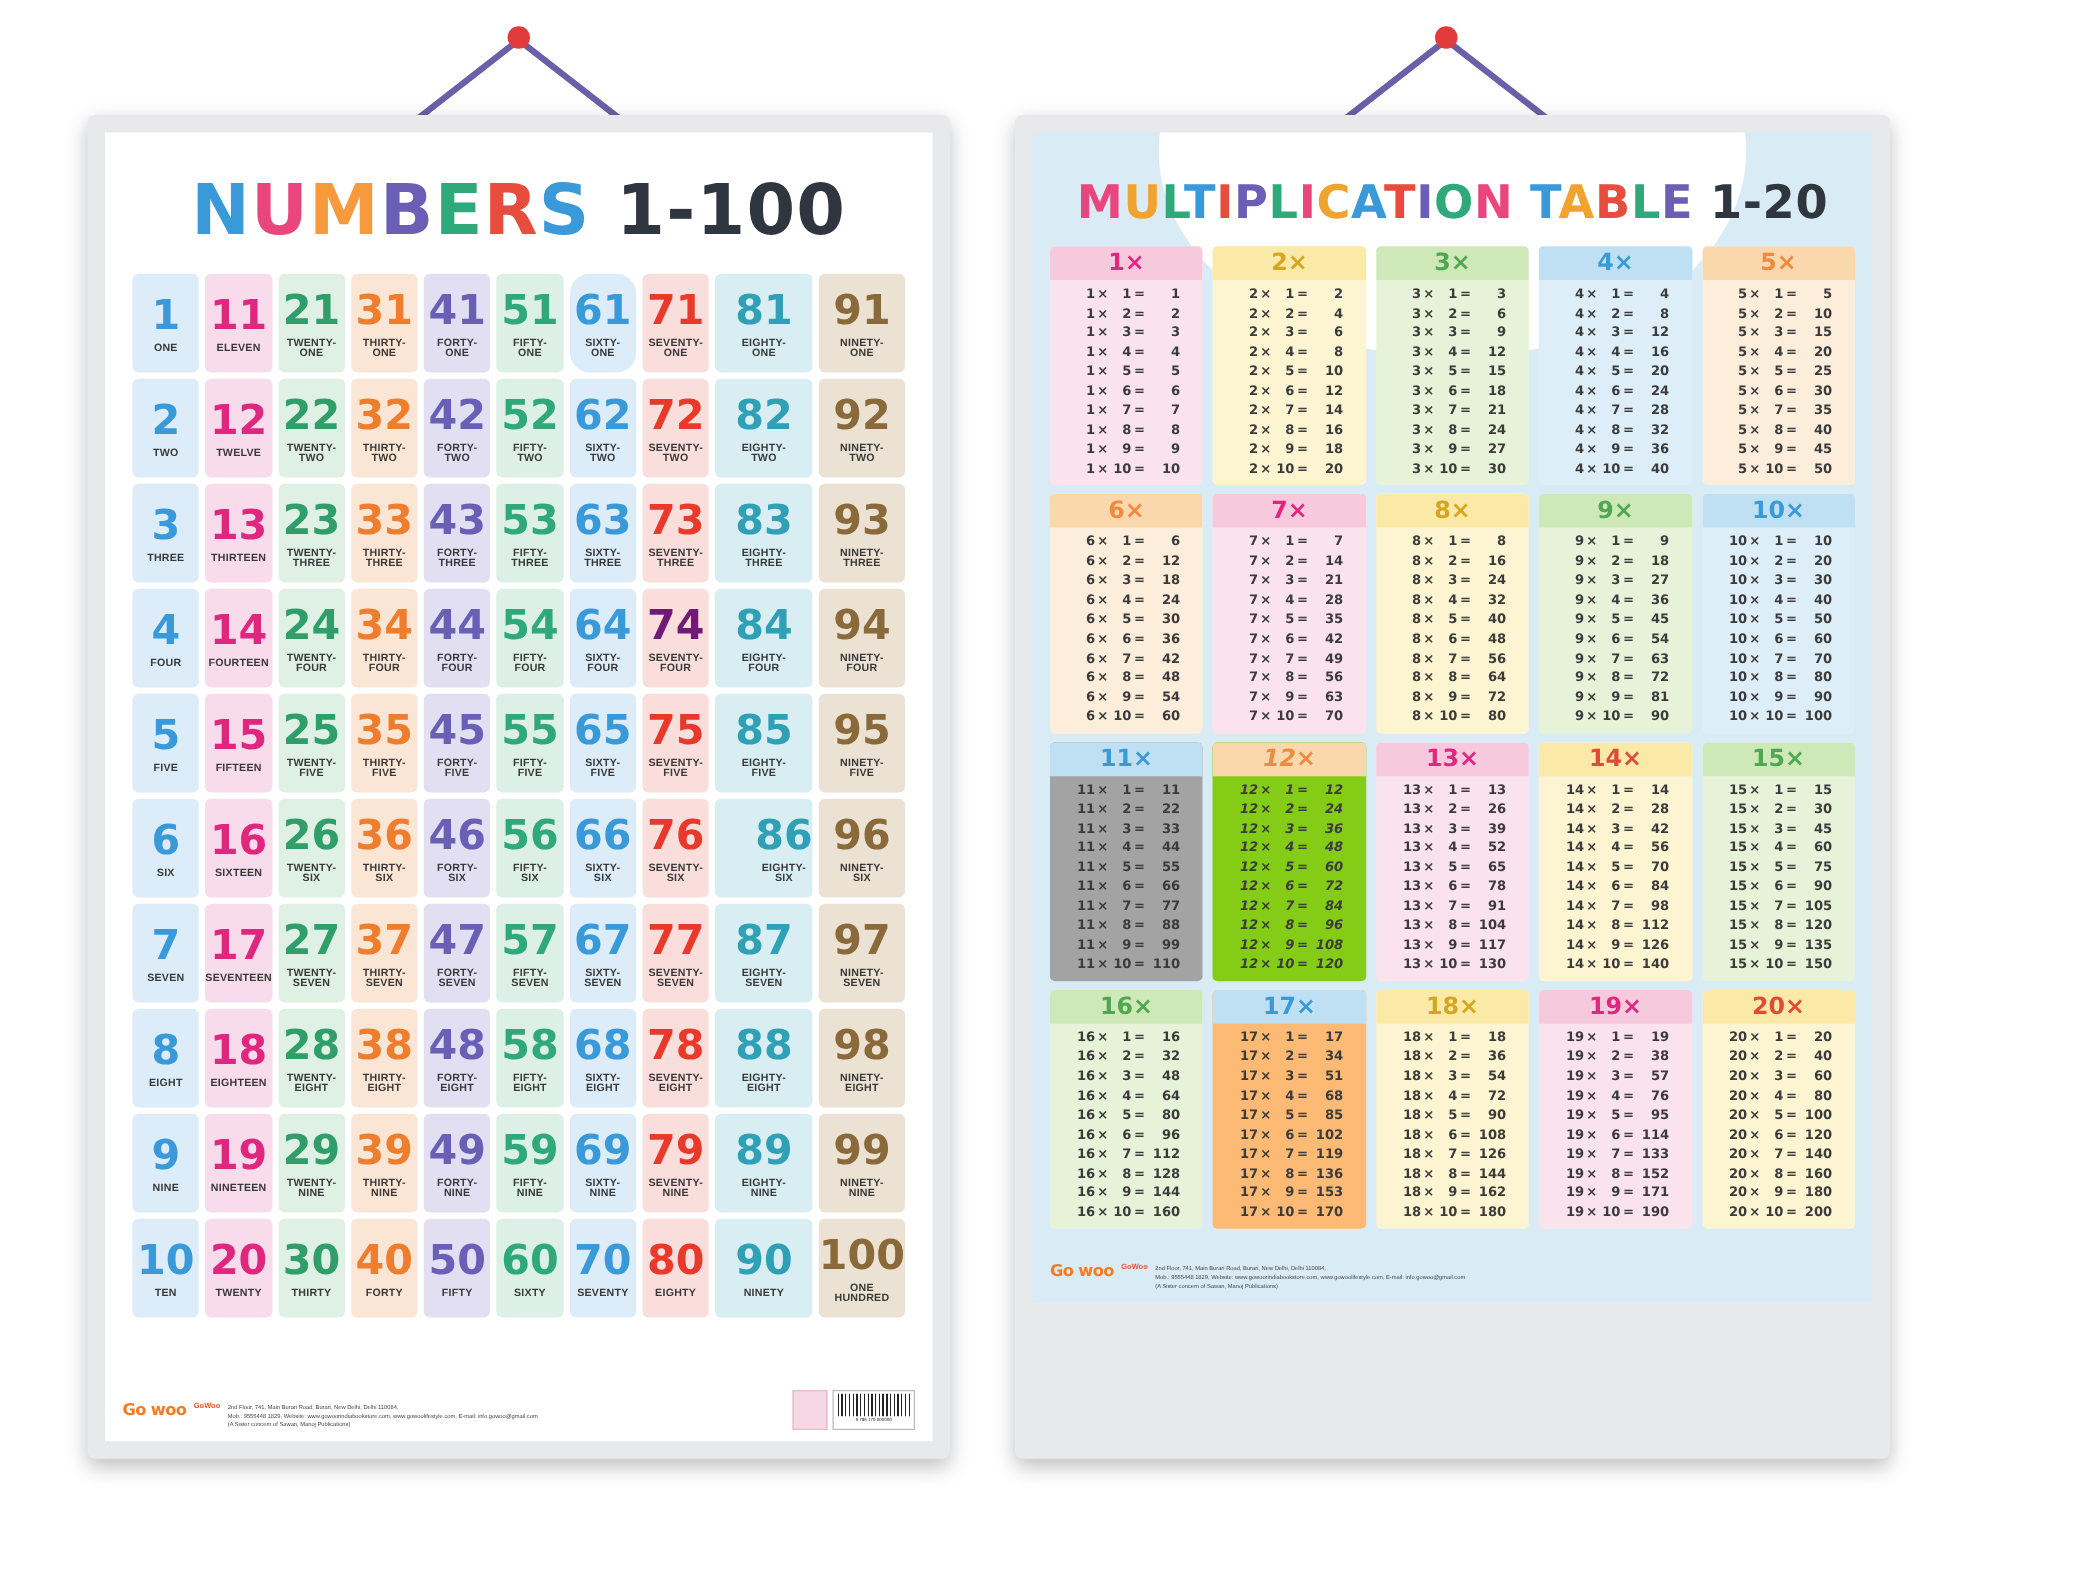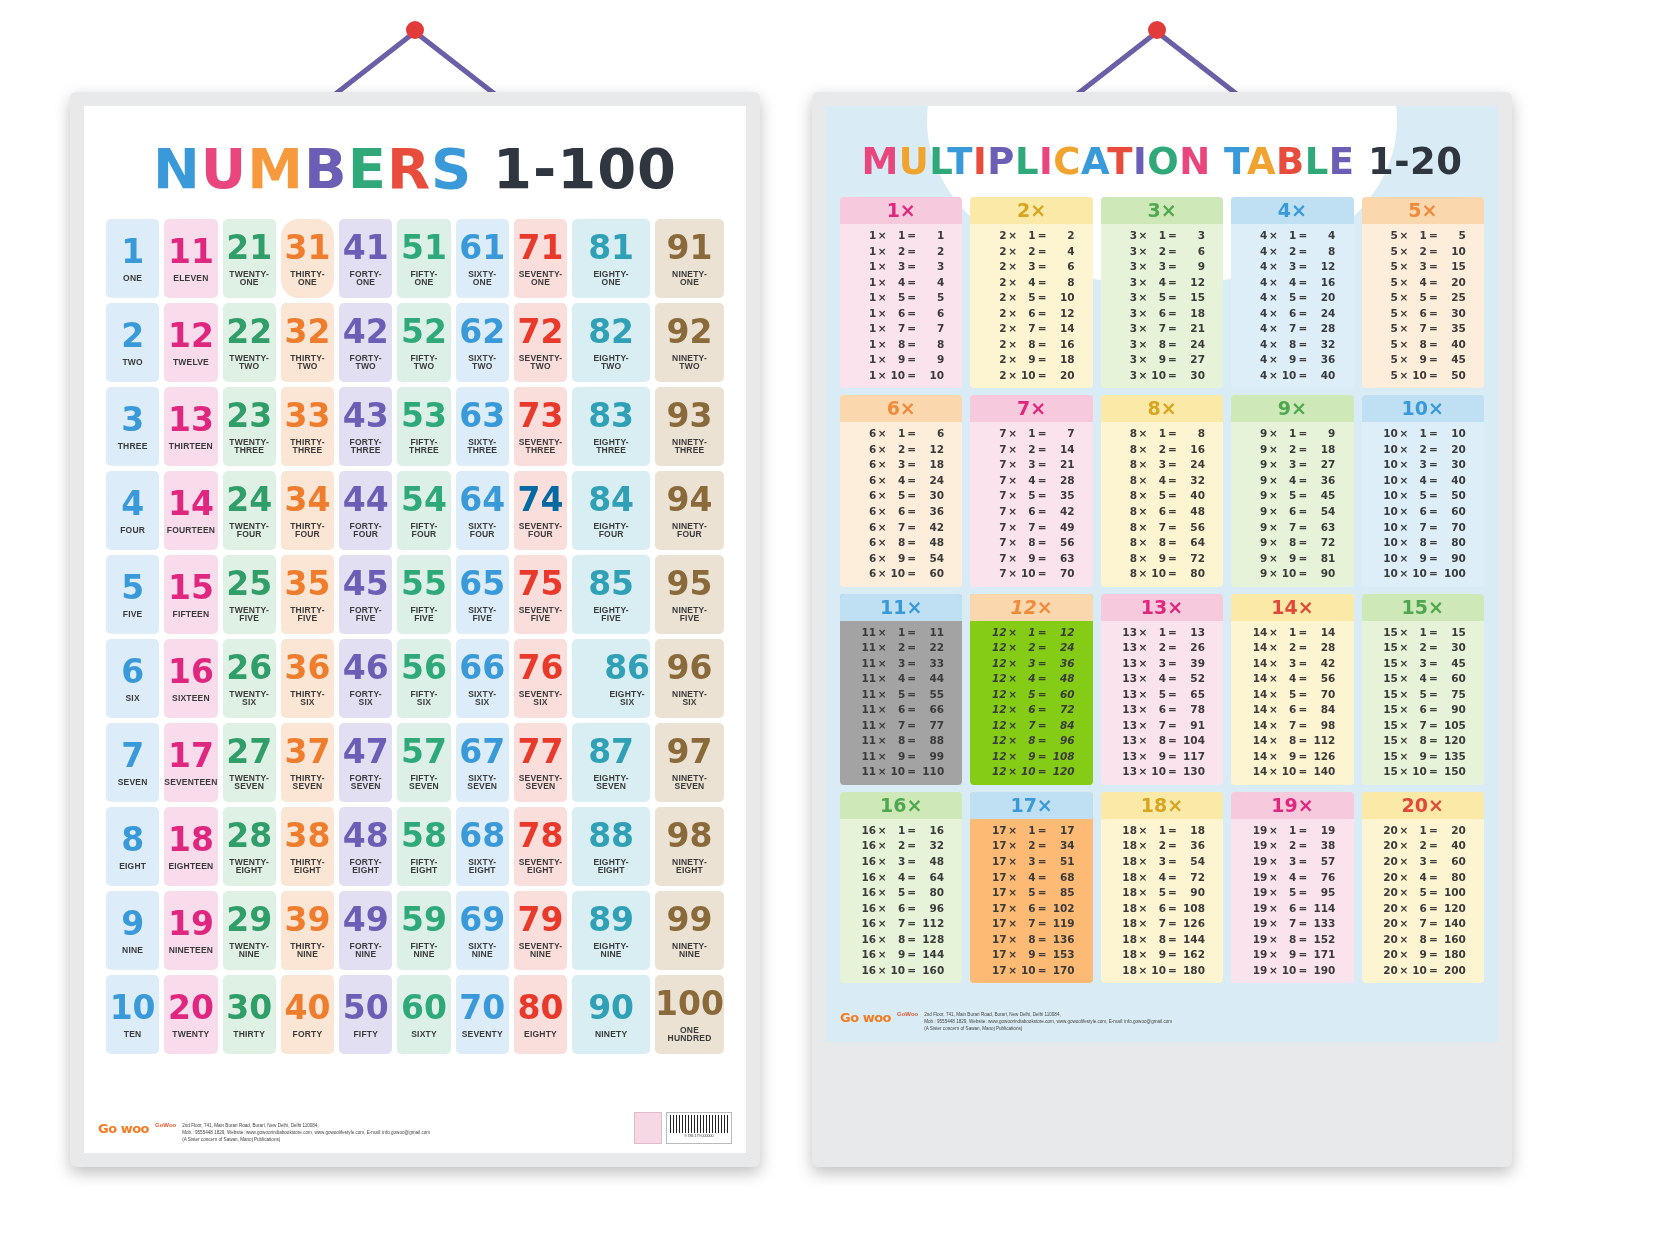--- a/index.html
+++ b/index.html
@@ -128,33 +128,33 @@
             <div class="w">ONE</div>
           </div>
           <div class="numcell" style="background: rgb(248, 220, 236);">
             <div class="n" style="color: rgb(224, 39, 127);">11</div>
             <div class="w">ELEVEN</div>
           </div>
           <div class="numcell" style="background: rgb(223, 240, 228);">
             <div class="n" style="color: rgb(47, 158, 104);">21</div>
             <div class="w">TWENTY-<br>ONE</div>
           </div>
-          <div class="numcell" style="background: rgb(251, 229, 212); border-radius: 18px;">
+          <div class="numcell" style="background: rgb(251, 229, 212);">
             <div class="n" style="color: rgb(239, 125, 46);">31</div>
             <div class="w">THIRTY-<br>ONE</div>
           </div>
           <div class="numcell" style="background: rgb(226, 223, 242);">
             <div class="n" style="color: rgb(107, 95, 181);">41</div>
             <div class="w">FORTY-<br>ONE</div>
           </div>
           <div class="numcell" style="background: rgb(220, 240, 232);">
             <div class="n" style="color: rgb(47, 169, 122);">51</div>
             <div class="w">FIFTY-<br>ONE</div>
           </div>
-          <div class="numcell" style="background: rgb(220, 236, 248);">
+          <div class="numcell" style="background: rgb(220, 236, 248); border-radius: 16px;">
             <div class="n" style="color: rgb(58, 154, 217);">61</div>
             <div class="w">SIXTY-<br>ONE</div>
           </div>
           <div class="numcell" style="background: rgb(250, 222, 220);">
             <div class="n" style="color: rgb(232, 57, 43);">71</div>
             <div class="w">SEVENTY-<br>ONE</div>
           </div>
           <div class="numcell" style="background: rgb(216, 238, 242);">
             <div class="n" style="color: rgb(47, 160, 181);">81</div>
             <div class="w">EIGHTY-<br>ONE</div>
@@ -265,21 +265,21 @@
           </div>
           <div class="numcell" style="background: rgb(220, 240, 232);">
             <div class="n" style="color: rgb(47, 169, 122);">54</div>
             <div class="w">FIFTY-<br>FOUR</div>
           </div>
           <div class="numcell" style="background: rgb(220, 236, 248);">
             <div class="n" style="color: rgb(58, 154, 217);">64</div>
             <div class="w">SIXTY-<br>FOUR</div>
           </div>
           <div class="numcell" style="background: rgb(250, 222, 220);">
-            <div class="n" style="color: #0369a1;">74</div>
+            <div class="n" style="color: #701a75;">74</div>
             <div class="w">SEVENTY-<br>FOUR</div>
           </div>
           <div class="numcell" style="background: rgb(216, 238, 242);">
             <div class="n" style="color: rgb(47, 160, 181);">84</div>
             <div class="w">EIGHTY-<br>FOUR</div>
           </div>
           <div class="numcell" style="background: rgb(236, 226, 211);">
             <div class="n" style="color: rgb(138, 106, 58);">94</div>
             <div class="w">NINETY-<br>FOUR</div>
           </div>

